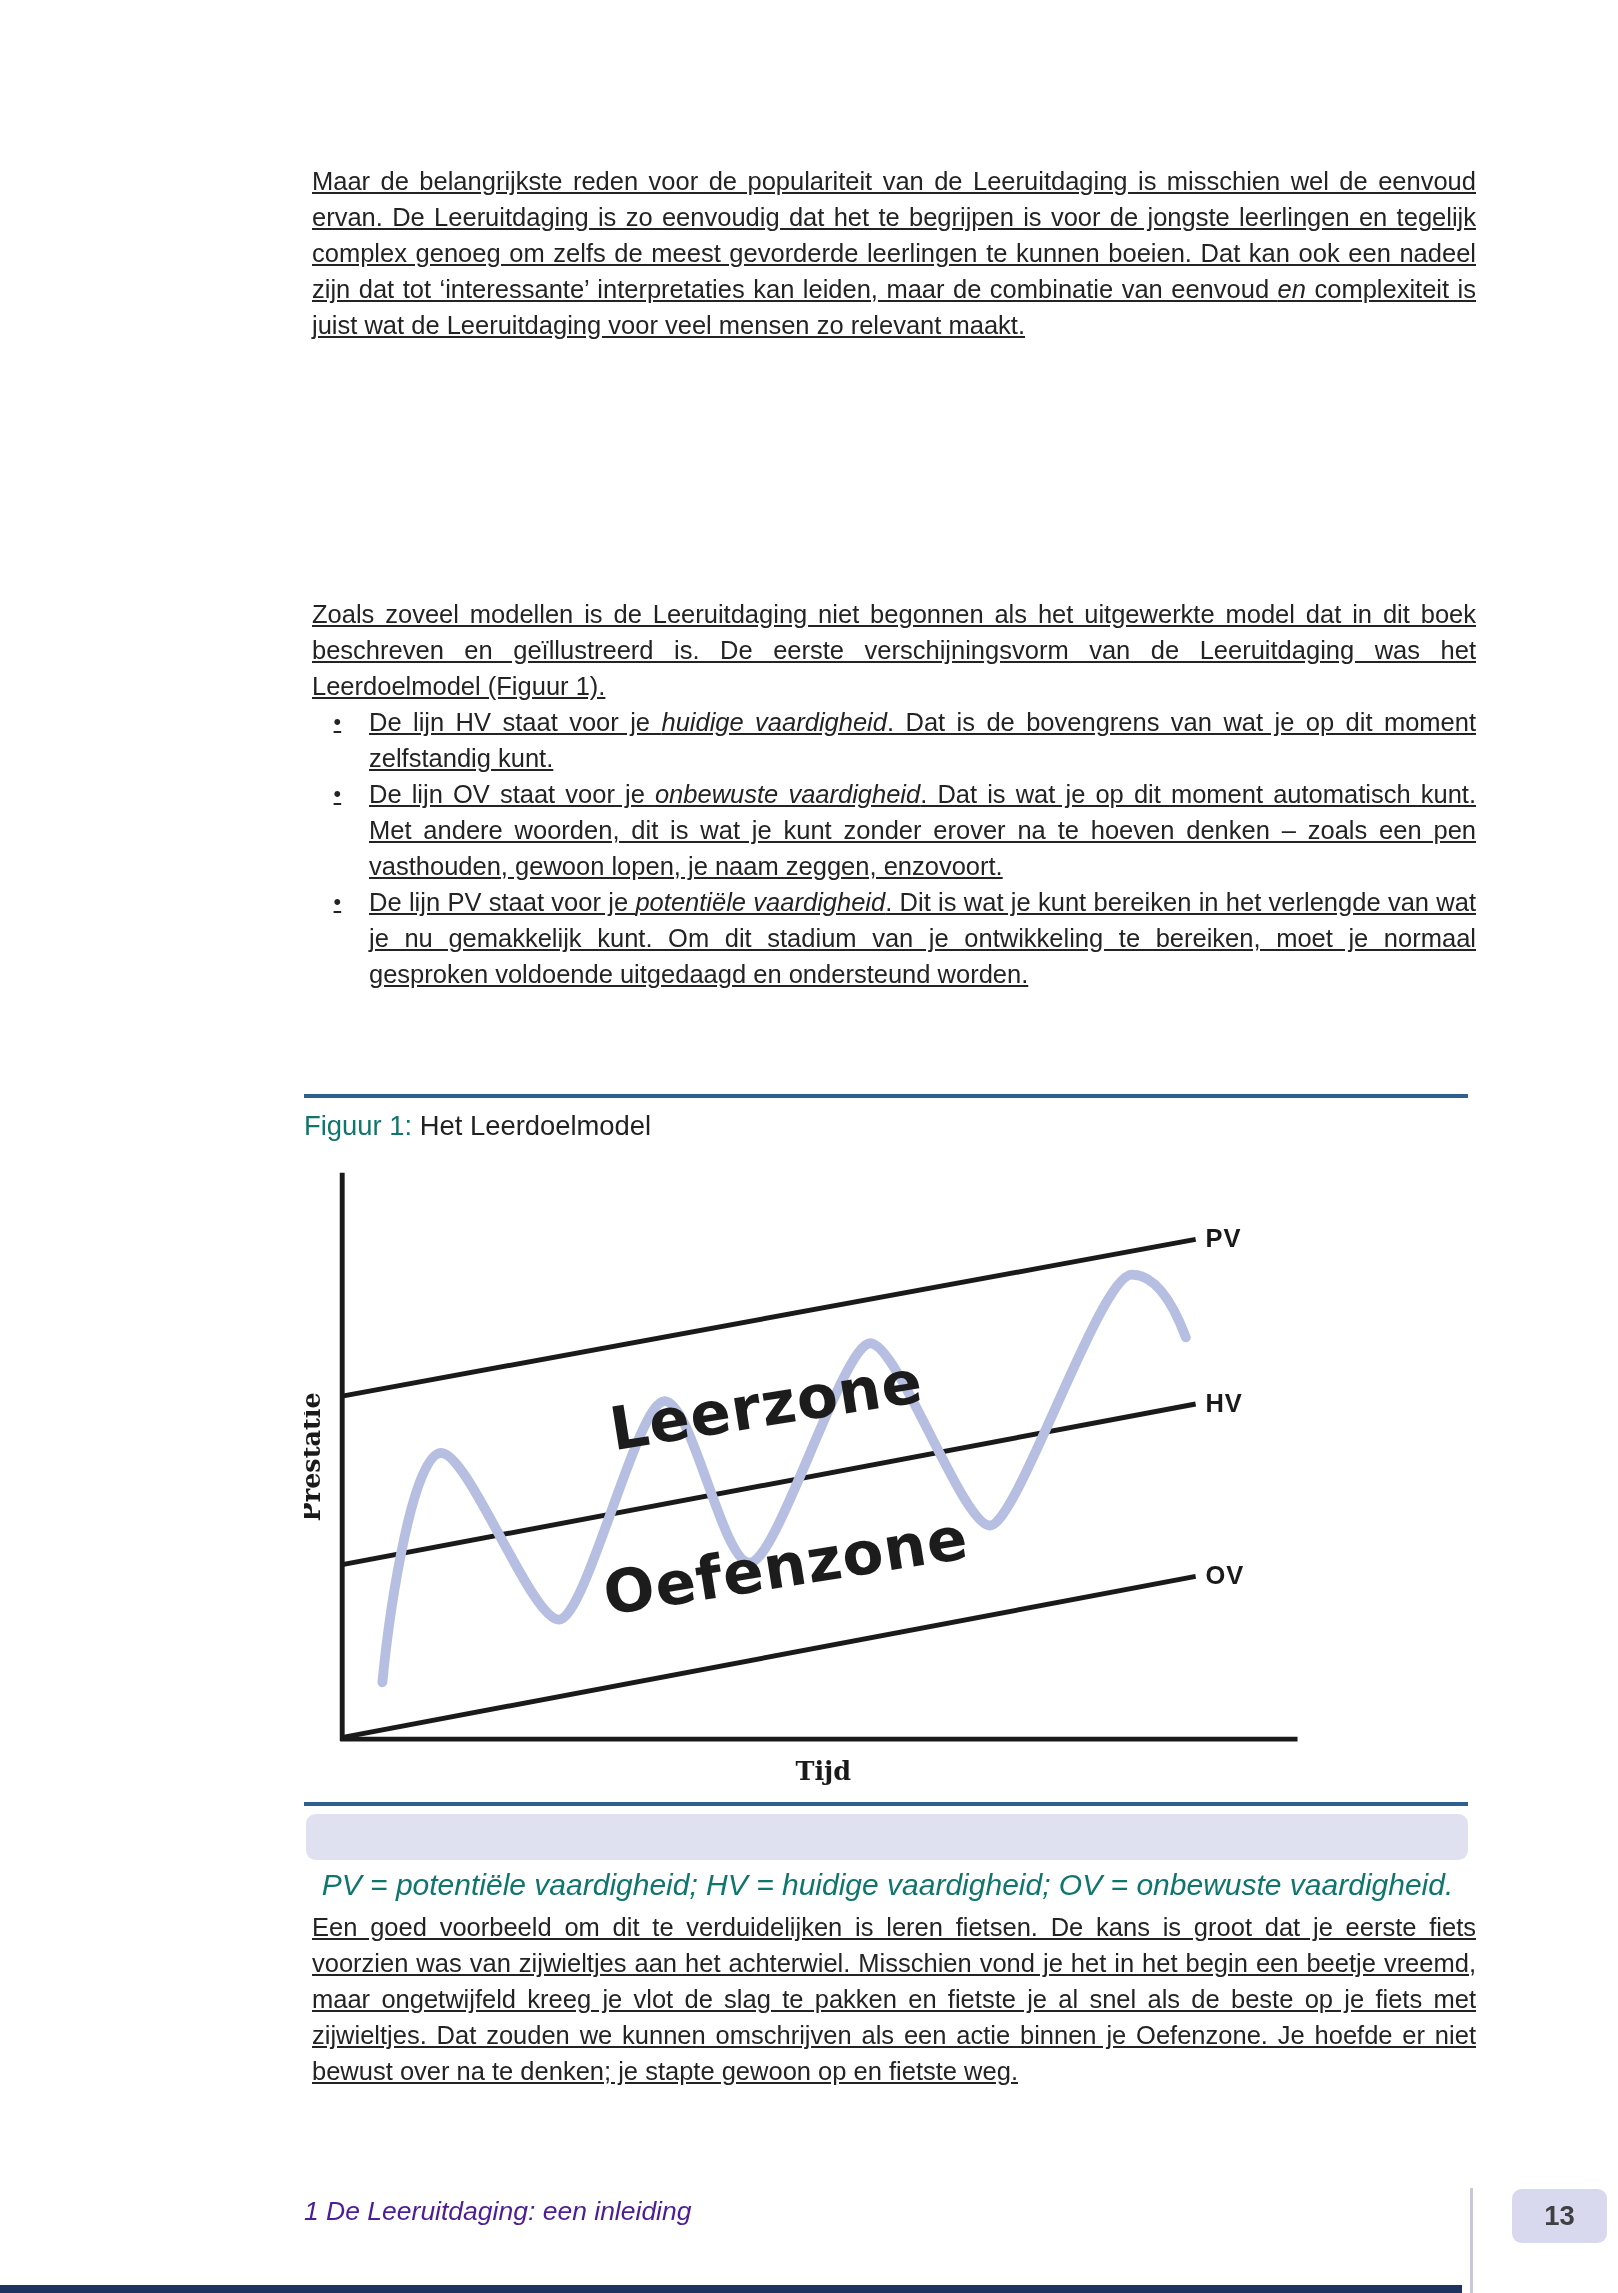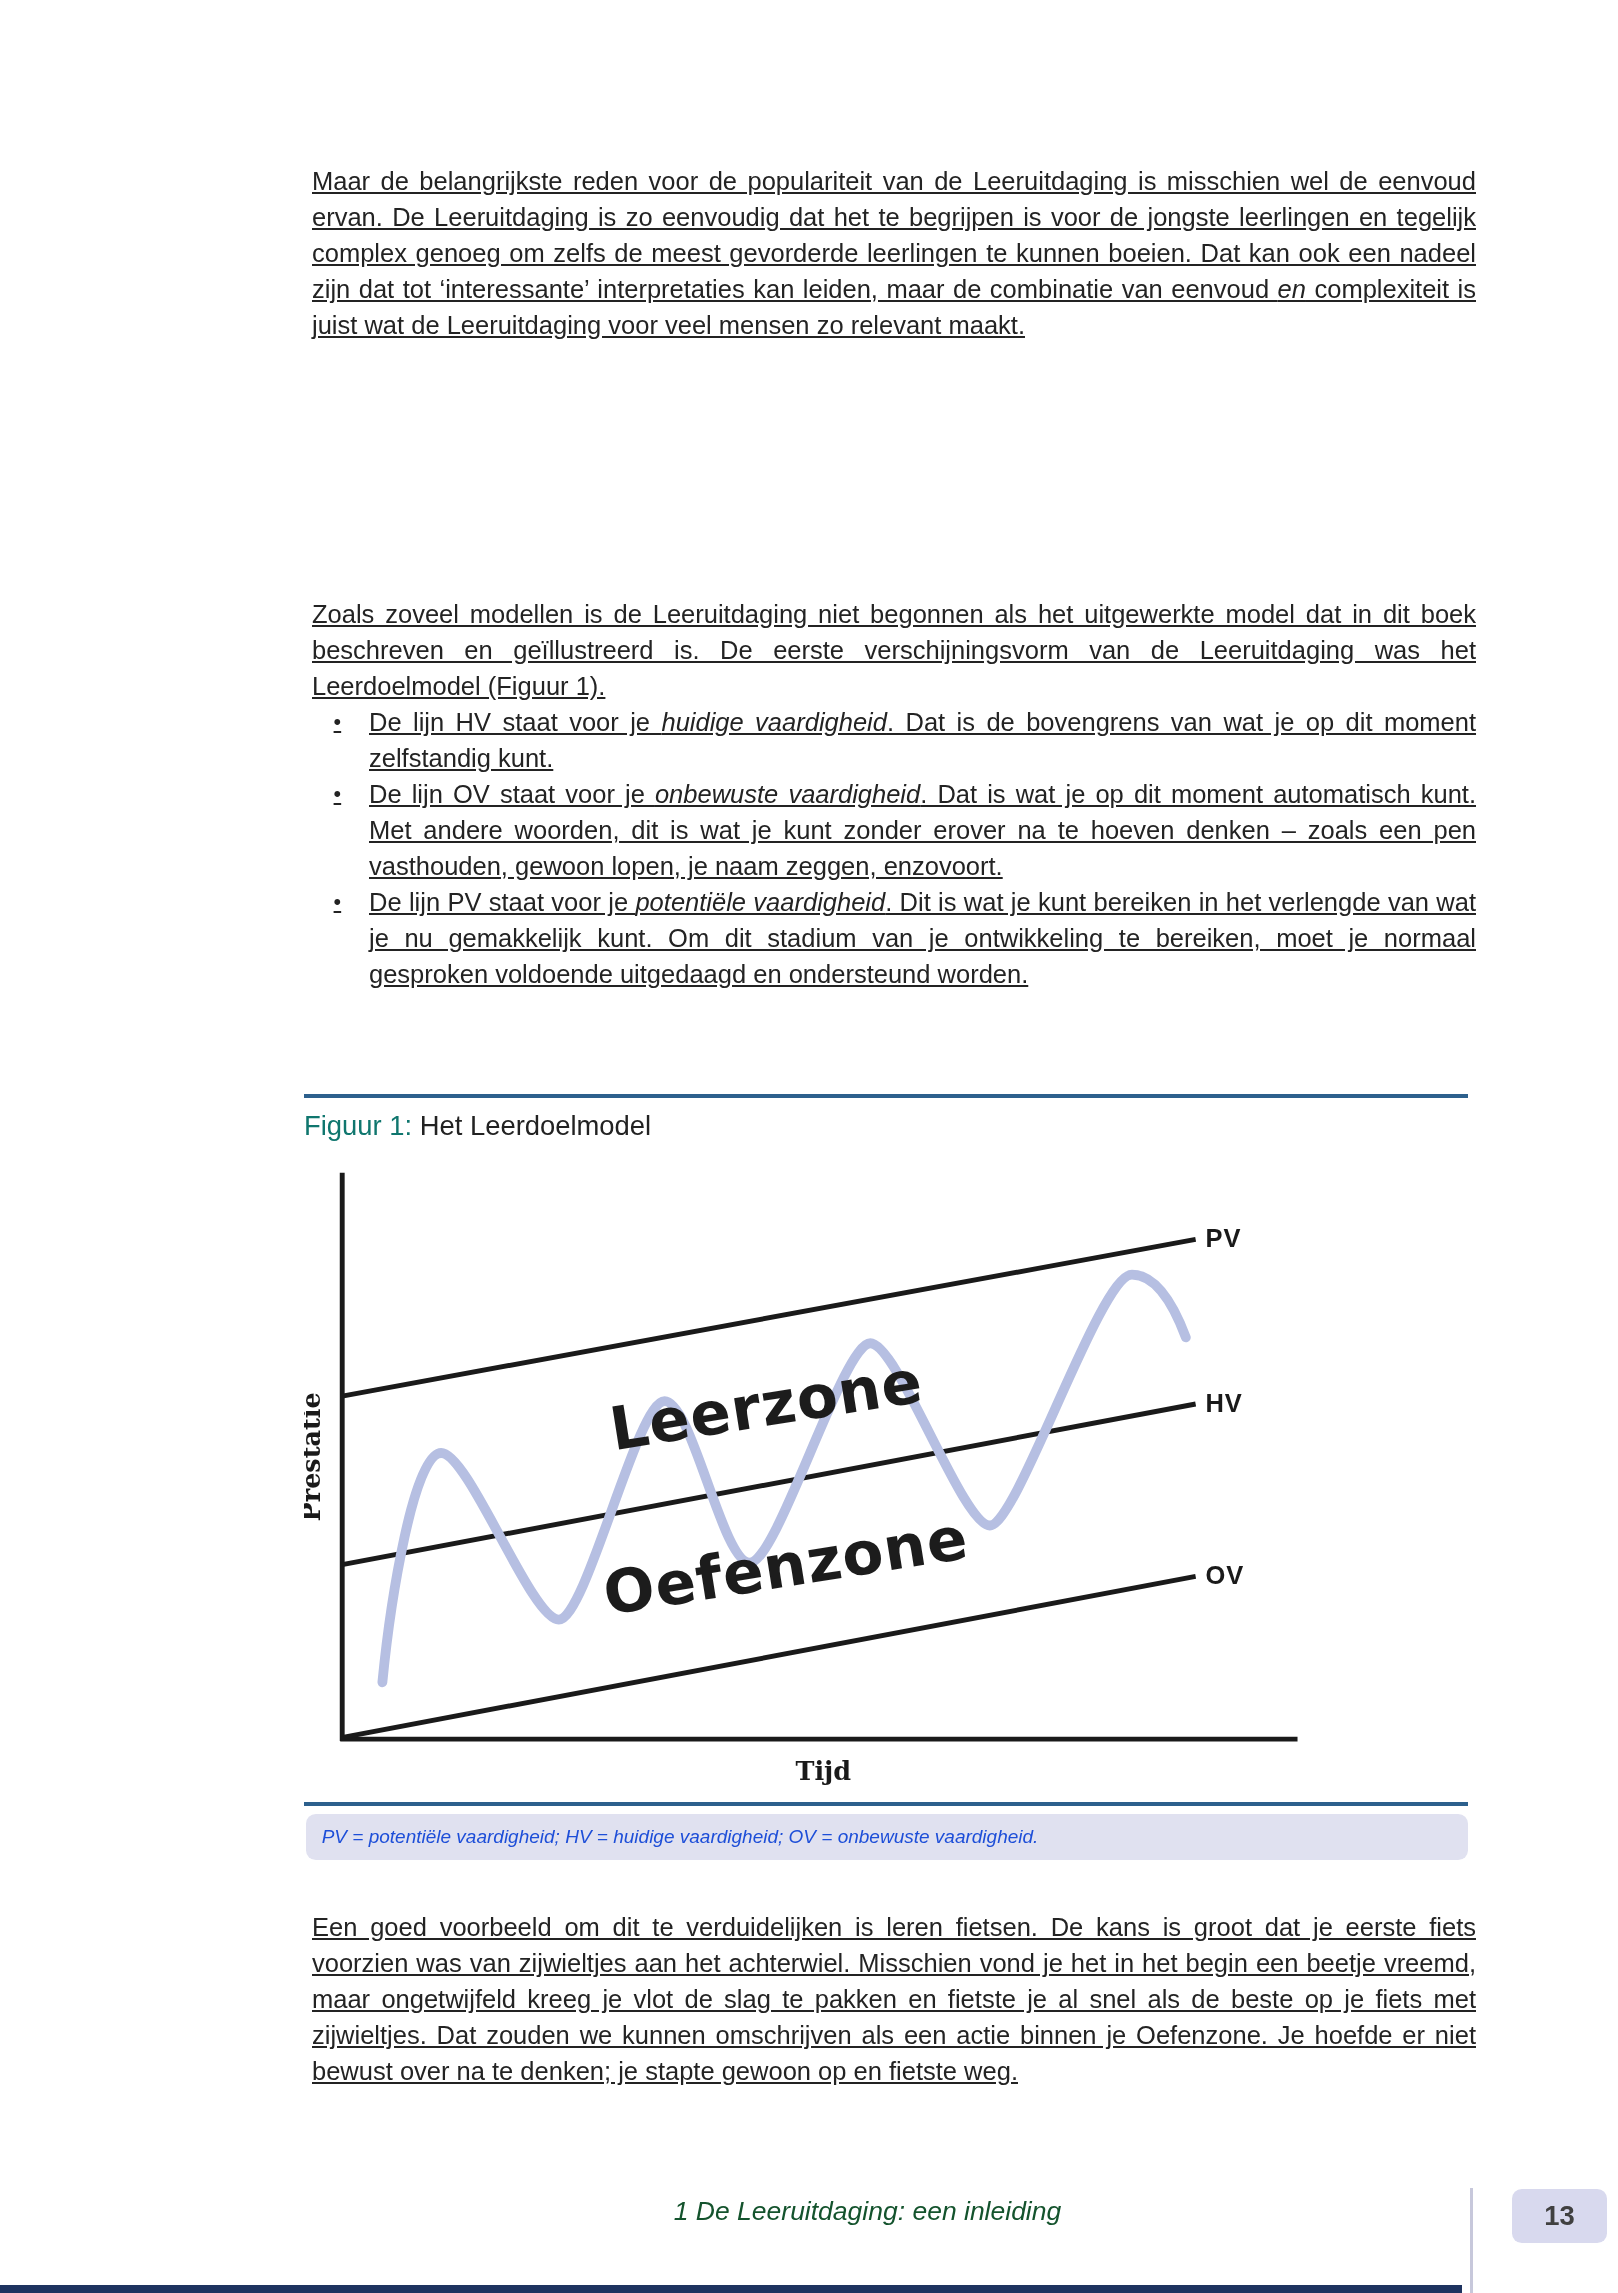--- a/index.html
+++ b/index.html
@@ -18,23 +18,23 @@
   .bullet{display:flex;}
   .bullet .dot{width:57px;padding-left:21.6px;box-sizing:border-box;font-size:21.6px;}
   .bullet .btext{flex:1;text-align:justify;}
   .rule{position:absolute;left:304px;width:1164px;height:3.9px;background:#2d608d;}
   .fig-caption{position:absolute;left:304px;width:1164px;font-size:27.4px;color:#222;}
   .fig-caption .lbl{color:#0f766e;font-weight:normal;}
   .caption-box{
     position:absolute;left:306px;width:1162px;height:46px;background:#e0e1f0;border-radius:9.8px;
     box-sizing:border-box;
   }
-  .caption-box-inner{padding-left:15.7px;font-size:19px;line-height:46px;font-style:italic;color:#1d4ed8;}
-  .footer-chapter{position:absolute;left:304px;width:1127px;text-align:center;
-    font-size:26.5px;font-style:italic;color:#14532d;}
+  .caption-box-inner{padding-left:15.7px;font-size:30px;line-height:46px;font-style:italic;color:#0f766e;margin-top:48px;}
+  .footer-chapter{position:absolute;left:304px;width:1127px;text-align:left;
+    font-size:26.5px;font-style:italic;color:#4c1d95;}
   .footer-vrule{position:absolute;left:1470px;top:2188px;width:2.9px;height:106px;background:#c7c8db;}
   .page-box{position:absolute;left:1512px;top:2189px;width:95px;height:54px;background:#d8d9ee;
     border-radius:9.8px;text-align:center;font-size:27.4px;font-weight:bold;color:#404040;line-height:54px;}
   .bottom-bar{position:absolute;left:0;top:2285px;width:1462px;height:8.8px;background:#1e3360;}
   svg text{font-family:"Liberation Sans",sans-serif;}
   .axis-label{font-family:"DejaVu Serif",serif;font-weight:bold;font-size:26px;fill:#1a1a1a;}
   .zone-label{font-family:"DejaVu Sans",sans-serif;font-weight:bold;font-size:61px;fill:#1c1c1c;letter-spacing:1px;}
   .line-label{font-weight:bold;font-size:26px;fill:#1a1a1a;letter-spacing:1px;}
 </style>
 </head>

